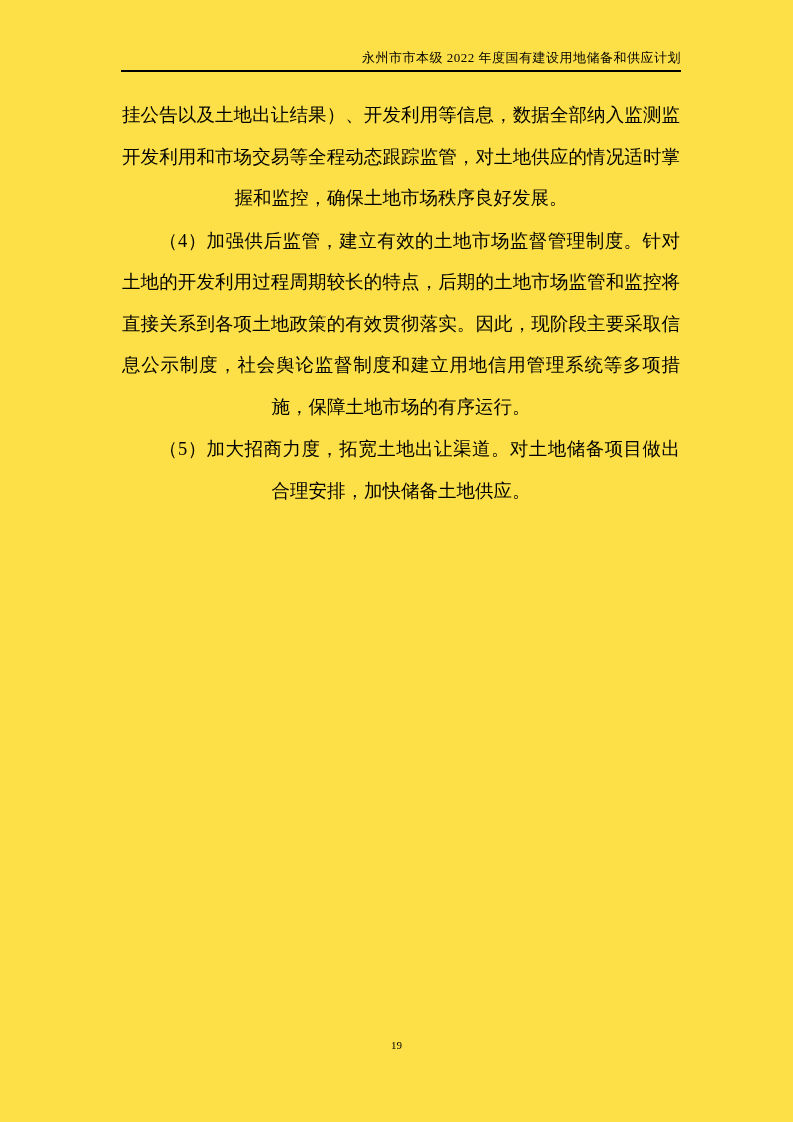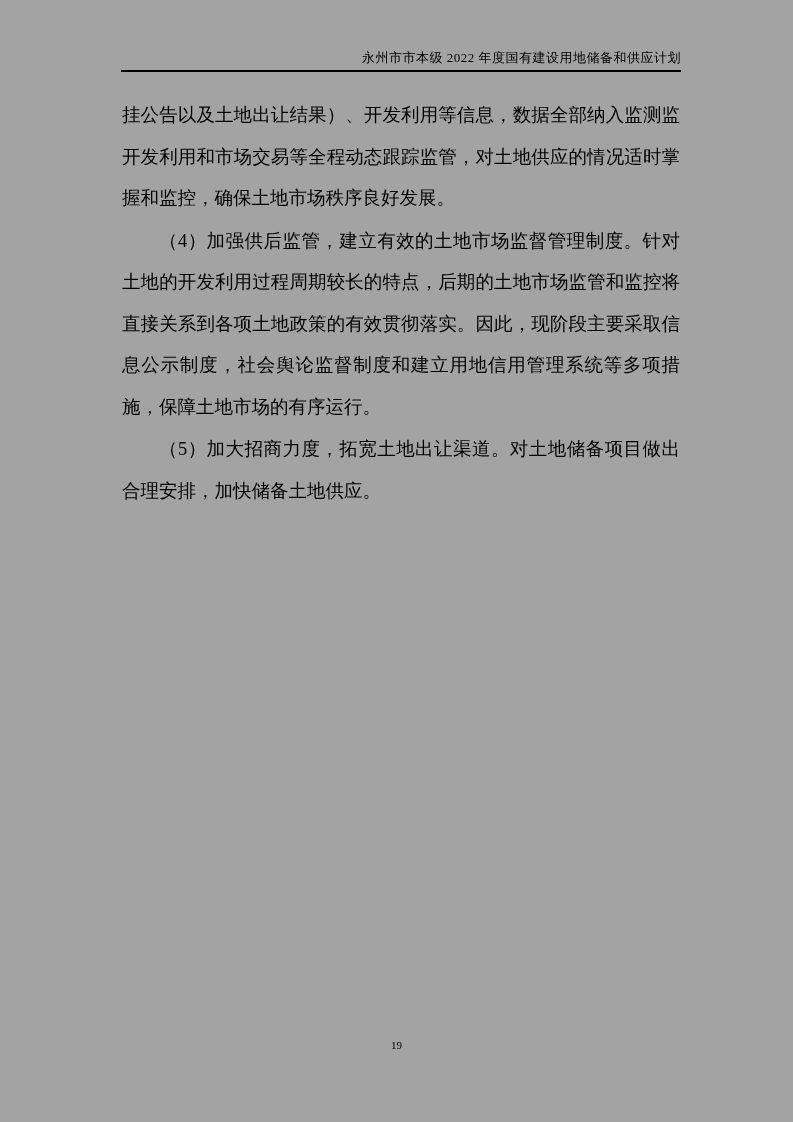--- a/index.html
+++ b/index.html
@@ -4,21 +4,21 @@
 <style>
   html, body {
     margin: 0;
     padding: 0;
     background: #ffffff;
   }
   .page {
     position: relative;
     width: 793px;
     height: 1122px;
-    background: #a3a3a3;
+    background: #fde047;
     overflow: hidden;
     font-family: "Liberation Serif", "DejaVu Serif", serif;
     color: #000000;
   }
   .header {
     position: absolute;
     left: 121px;
     top: 46px;
     width: 560px;
     height: 26px;
@@ -38,21 +38,21 @@
   }
   .paragraph {
     margin: 1px;
     padding: 0;
   }
   .line {
     height: 41.5px;
     line-height: 41.5px;
     font-size: 18.5px;
     white-space: nowrap;
-    text-align: left;
+    text-align: center;
   }
   .line.j {
     white-space: normal;
     text-align: justify;
     text-align-last: justify;
   }
   .line.ind {
     text-indent: 2em;
   }
   .page-number {

